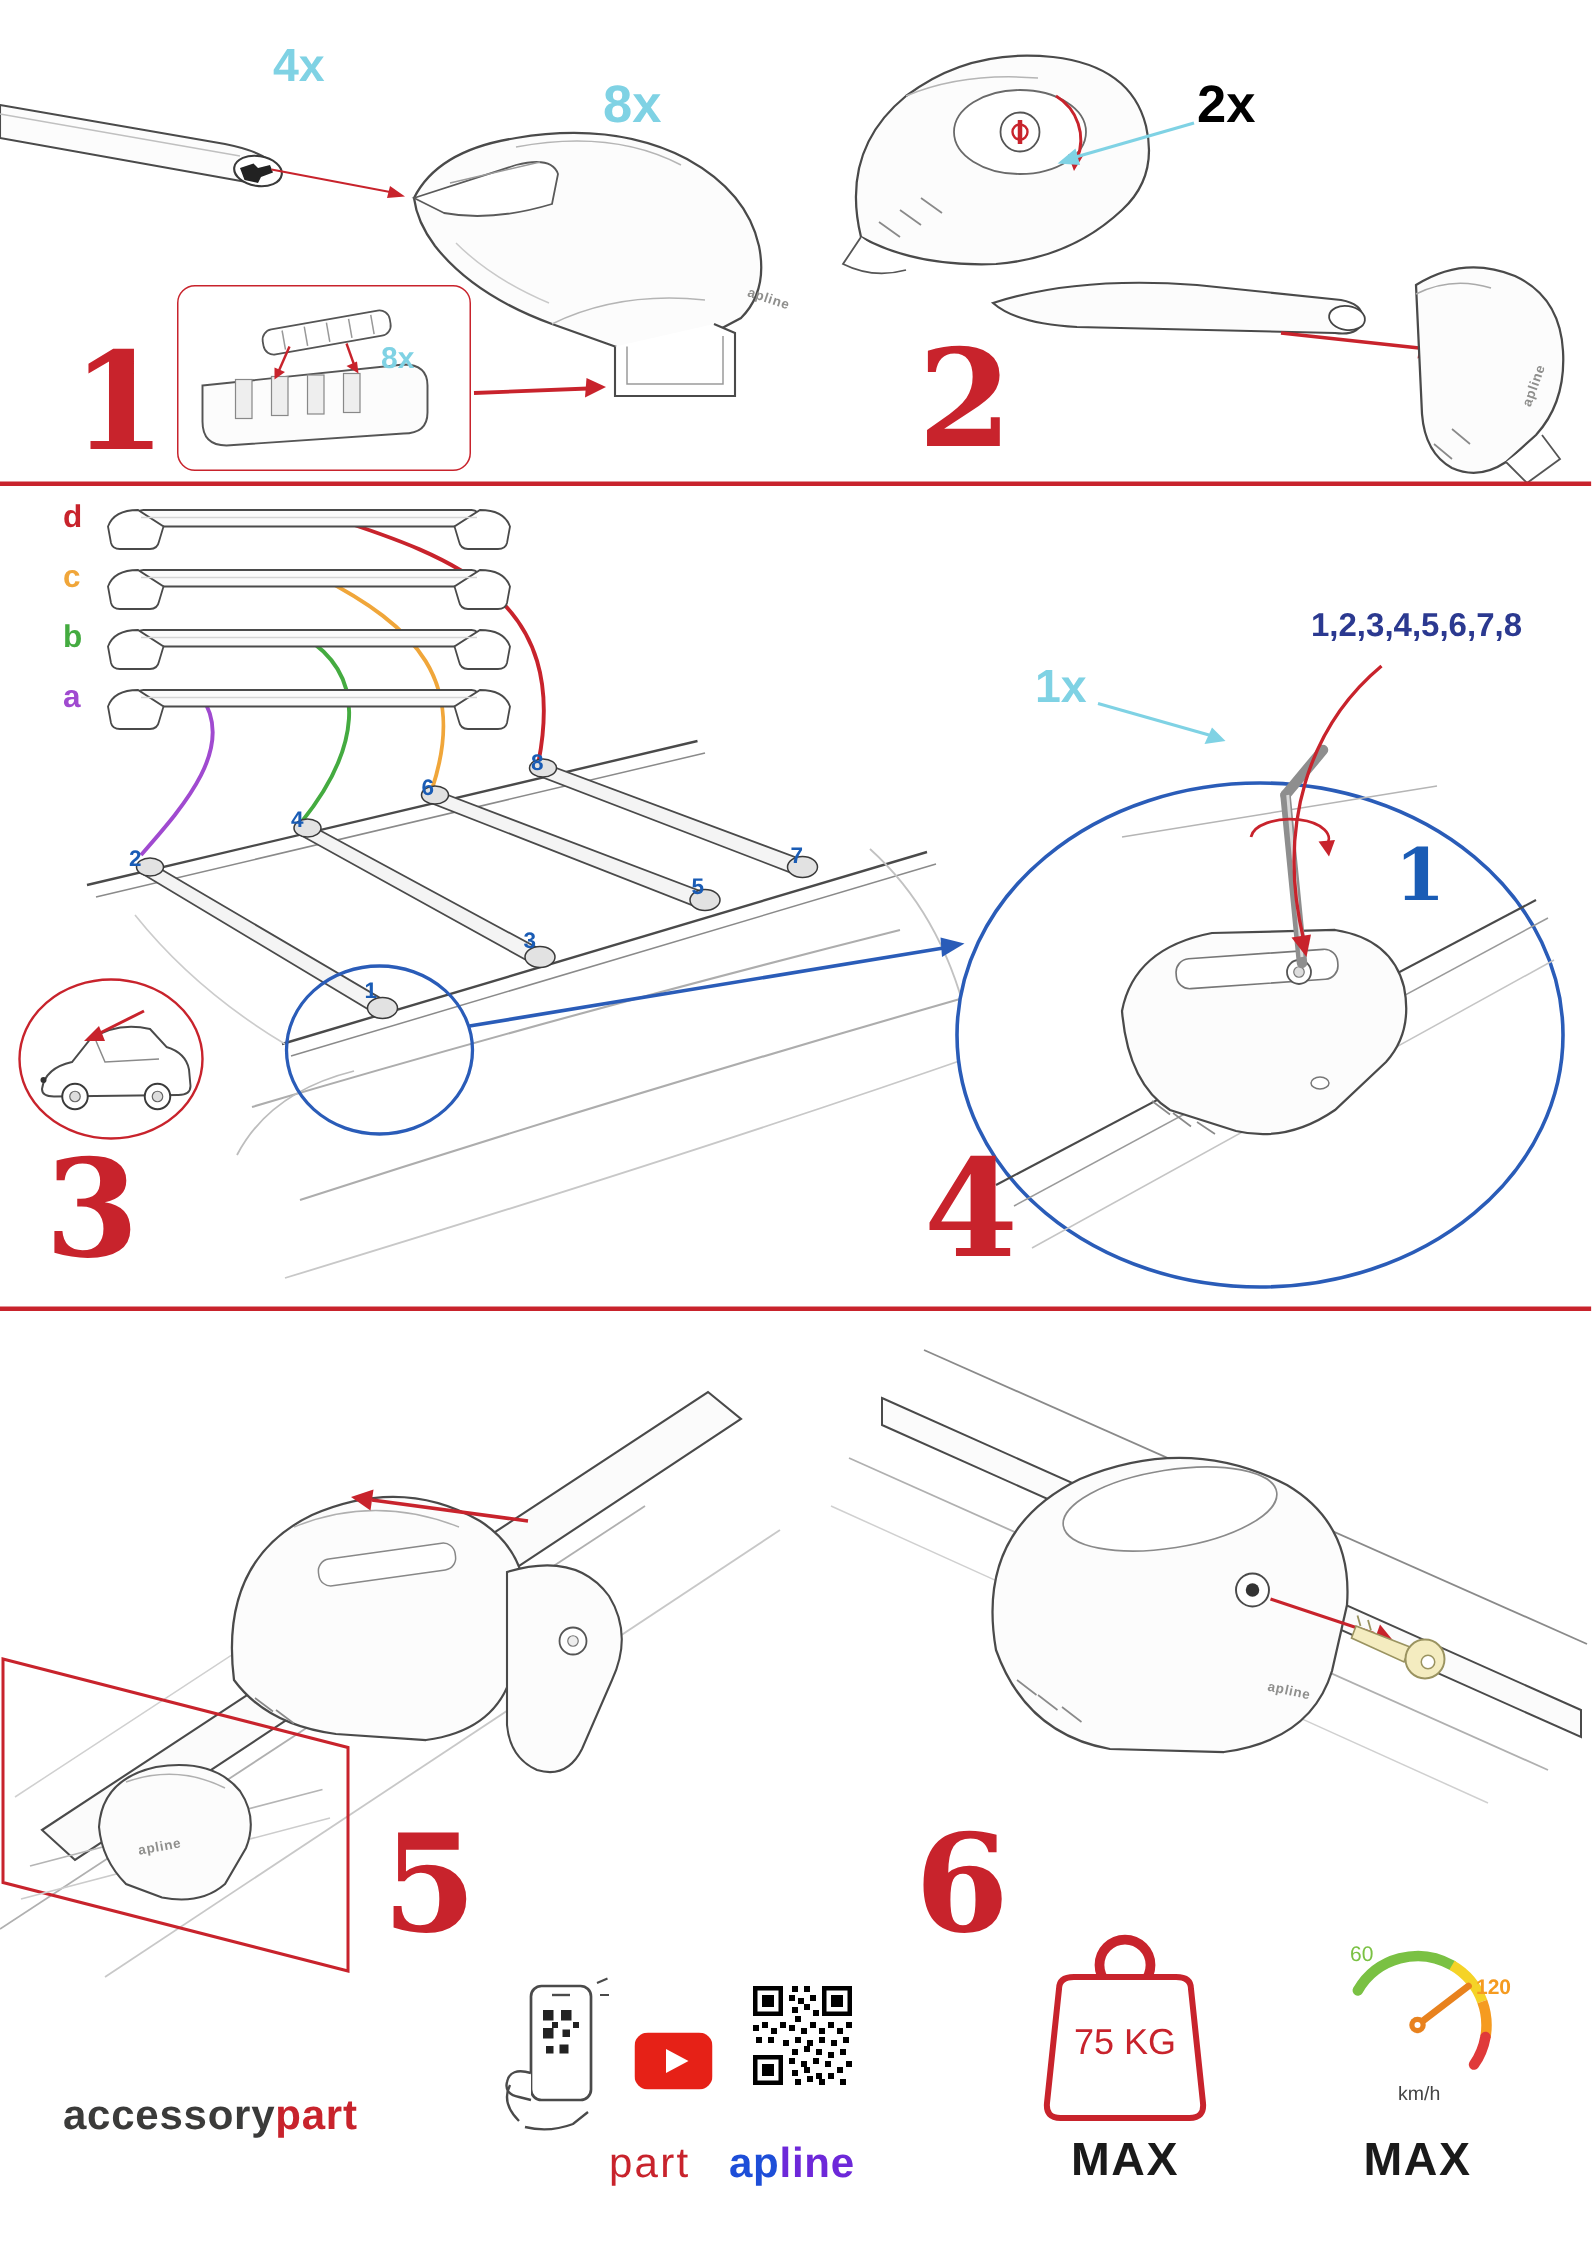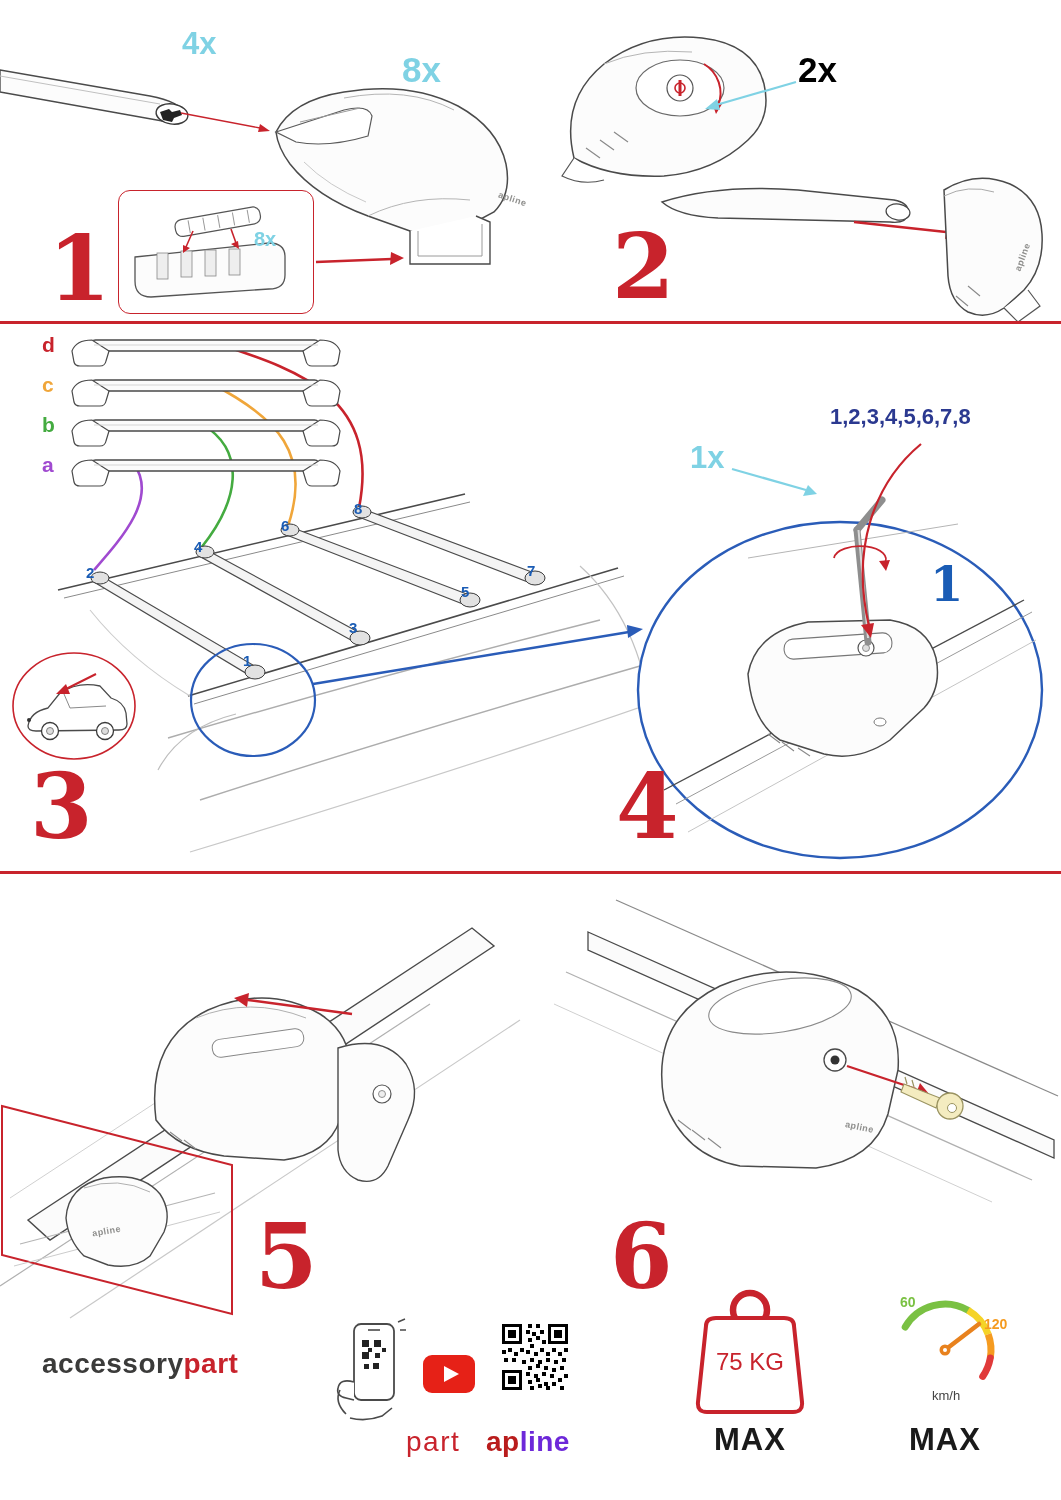--- a/index.html
+++ b/index.html
@@ -223,21 +223,21 @@
     <path d="M206 86 A26 13 0 1 1 256 92" fill="none" stroke="#c8232c" stroke-width="1.8"></path>
     <polygon points="258,99 251,89 262,88" fill="#c8232c"></polygon>
   </svg>
 
   <span class="qty abs" style="left: 690px; top: 440px; font-size: 31px; color: rgb(127, 210, 228);">1x</span>
   <svg class="abs" style="left:724px;top:460px;" width="95" height="40" viewBox="0 0 95 40">
     <line x1="8" y1="9" x2="82" y2="30" stroke="#7fd2e4" stroke-width="2.2"></line>
     <polygon points="93,34 79,36 84,25" fill="#7fd2e4"></polygon>
   </svg>
 
-  <span class="abs" style="left: 830px; top: 404px; font-size: 22px; font-weight: bold; color: rgb(43, 57, 144);">1,2,3,4,5,6,7,8</span>
+  <span class="abs" style="left: 874px; top: 404px; font-size: 22px; font-weight: bold; color: rgb(43, 57, 144);">1,2,3,4,5,6,7,8</span>
   <svg class="abs" style="left:845px;top:432px;" width="150" height="212" viewBox="0 0 150 212">
     <path d="M76 12 C 28 52 6 118 24 194" fill="none" stroke="#c8232c" stroke-width="2.2"></path>
     <polygon points="26,206 16,193 29,191" fill="#c8232c"></polygon>
   </svg>
 
   <span class="abs" style="left: 930px; top: 556px; font-family: &quot;DejaVu Serif&quot;, serif; font-size: 48px; font-weight: bold; color: rgb(26, 92, 181);">1</span>
 
   <span class="step-num abs" style="left: 616px; top: 766px; color: rgb(200, 35, 44);">4</span>
 
   <div class="divider" style="top:871px;"></div>
@@ -281,21 +281,21 @@
     <polygon points="352,196 388,210 384,220 349,204" fill="#f4ecc0" stroke="#9a9360" stroke-width="1.1"></polygon>
     <path d="M355 196 l-2 -7 M362 199 l-2 -7" stroke="#9a9360" stroke-width="1.2"></path>
     <circle cx="398" cy="218" r="13" fill="#f4ecc0" stroke="#9a9360" stroke-width="1.3"></circle>
     <circle cx="400" cy="220" r="4.5" fill="#fff" stroke="#9a9360" stroke-width="1"></circle>
   </svg>
   <span class="brand-mark abs" style="left:845px;top:1122px;transform:rotate(12deg);">apline</span>
 
   <span class="step-num abs" style="left: 610px; top: 1216px; color: rgb(200, 35, 44);">6</span>
 
 
-  <div class="abs" style="left:42px;top:1348px;font-size:28px;font-weight:bold;letter-spacing:0.5px;">
+  <div class="abs" style="left:42px;top:1394px;font-size:28px;font-weight:bold;letter-spacing:0.5px;">
     <span style="color: rgb(59, 59, 58);">accessory</span><span style="color: rgb(200, 35, 44);">part</span>
   </div>
 
   <svg class="abs" style="left:326px;top:1318px;" width="80" height="104" viewBox="0 0 80 104">
     <rect x="28" y="6" width="40" height="76" rx="7" fill="#fff" stroke="#4a4a4a" stroke-width="1.8"></rect>
     <line x1="42" y1="12" x2="54" y2="12" stroke="#4a4a4a" stroke-width="1.6"></line>
     <rect x="36" y="22" width="7" height="7" fill="#222"></rect>
     <rect x="48" y="22" width="7" height="7" fill="#222"></rect>
     <rect x="36" y="34" width="7" height="7" fill="#222"></rect>
     <rect x="49" y="35" width="5" height="5" fill="#222"></rect>
@@ -320,37 +320,37 @@
     <rect x="0" y="0" width="70" height="70" fill="#fff"></rect>
     <rect x="3.5" y="3.5" width="17" height="17" fill="none" stroke="#000" stroke-width="3"></rect>
     <rect x="8" y="8" width="8" height="8" fill="#000"></rect>
     <rect x="49.5" y="3.5" width="17" height="17" fill="none" stroke="#000" stroke-width="3"></rect>
     <rect x="54" y="8" width="8" height="8" fill="#000"></rect>
     <rect x="3.5" y="49.5" width="17" height="17" fill="none" stroke="#000" stroke-width="3"></rect>
     <rect x="8" y="54" width="8" height="8" fill="#000"></rect>
     <path fill="#000" d="M28 2h4v4h-4z M36 2h4v4h-4z M26 8h4v4h-4z M32 10h4v4h-4z M40 8h4v4h-4z M28 16h4v4h-4z M36 14h4v4h-4z M42 18h4v4h-4z M30 22h4v4h-4z M2 28h4v4h-4z M8 26h4v4h-4z M14 30h4v4h-4z M20 26h4v4h-4z M26 28h4v4h-4z M34 30h4v4h-4z M40 26h4v4h-4z M46 30h4v4h-4z M52 26h4v4h-4z M58 30h4v4h-4z M64 26h4v4h-4z M4 36h4v4h-4z M12 36h4v4h-4z M22 38h4v4h-4z M30 36h4v4h-4z M38 38h4v4h-4z M46 36h4v4h-4z M54 38h4v4h-4z M62 36h4v4h-4z M28 44h4v4h-4z M36 42h4v4h-4z M44 44h4v4h-4z M52 46h4v4h-4z M60 44h4v4h-4z M26 50h4v4h-4z M34 52h4v4h-4z M42 50h4v4h-4z M50 52h4v4h-4z M58 56h4v4h-4z M64 52h4v4h-4z M28 58h4v4h-4z M36 56h4v4h-4z M44 60h4v4h-4z M52 60h4v4h-4z M30 64h4v4h-4z M38 62h4v4h-4z M60 64h4v4h-4z M46 64h4v4h-4z"></path>
   </svg>
   <div class="abs" style="left:486px;top:1426px;font-size:28px;font-weight:bold;letter-spacing:0.5px;">
-    <span style="color: #b91c1c;">ap</span><span style="color: #6d28d9;">line</span>
+    <span style="color: #1d4ed8;">ap</span><span style="color: #6d28d9;">line</span>
   </div>
 
   <svg class="abs" style="left:692px;top:1280px;" width="116" height="142" viewBox="0 0 116 142">
     <circle cx="58" cy="30" r="17" fill="none" stroke="#c8232c" stroke-width="6.5"></circle>
     <path d="M14 46 Q14 38 24 38 L92 38 Q102 38 102 46 L110 122 Q111 132 101 132 L15 132 Q5 132 6 122 Z" fill="#fff" stroke="#c8232c" stroke-width="4"></path>
   </svg>
   <span class="abs" style="left: 702px; top: 1348px; width: 96px; text-align: center; font-size: 24px; font-weight: normal; color: rgb(200, 35, 44);">75 KG</span>
   <span class="abs" style="left: 702px; top: 1422px; width: 96px; text-align: center; font-size: 31px; font-weight: bold; letter-spacing: 1px; color: rgb(26, 26, 26);">MAX</span>
 
   <svg class="abs" style="left:880px;top:1288px;" width="130" height="116" viewBox="0 0 130 116">
     <path d="M25.2 39 A46 46 0 0 1 88 22.2" fill="none" stroke="#7ac143" stroke-width="7" stroke-linecap="round"></path>
     <path d="M88 22.2 A46 46 0 0 1 108.2 46.3" fill="none" stroke="#f5d327" stroke-width="7"></path>
     <path d="M108.2 46.3 A46 46 0 0 1 110.3 70" fill="none" stroke="#f59b20" stroke-width="7"></path>
     <path d="M110.3 70 A46 46 0 0 1 102.7 88.4" fill="none" stroke="#e03a3a" stroke-width="7" stroke-linecap="round"></path>
     <line x1="65" y1="62" x2="99" y2="36" stroke="#e8821e" stroke-width="4.5" stroke-linecap="round"></line>
     <circle cx="65" cy="62" r="5.5" fill="#e8821e"></circle>
     <circle cx="65" cy="62" r="2" fill="#fff"></circle>
   </svg>
-  <span class="abs" style="left: 900px; top: 1294px; font-size: 14px; font-weight: bold; color: rgb(122, 193, 67);">60</span>
+  <span class="abs" style="left: 900px; top: 1294px; font-size: 14px; font-weight: normal; color: rgb(122, 193, 67);">60</span>
   <span class="abs" style="left: 984px; top: 1316px; font-size: 14px; font-weight: bold; color: rgb(245, 155, 32);">120</span>
   <span class="abs" style="left:932px;top:1388px;font-size:13px;color:#444;">km/h</span>
   <span class="abs" style="left: 897px; top: 1422px; width: 96px; text-align: center; font-size: 31px; font-weight: bold; letter-spacing: 1px; color: rgb(26, 26, 26);">MAX</span>
 
 </div>
 
 </body></html>

